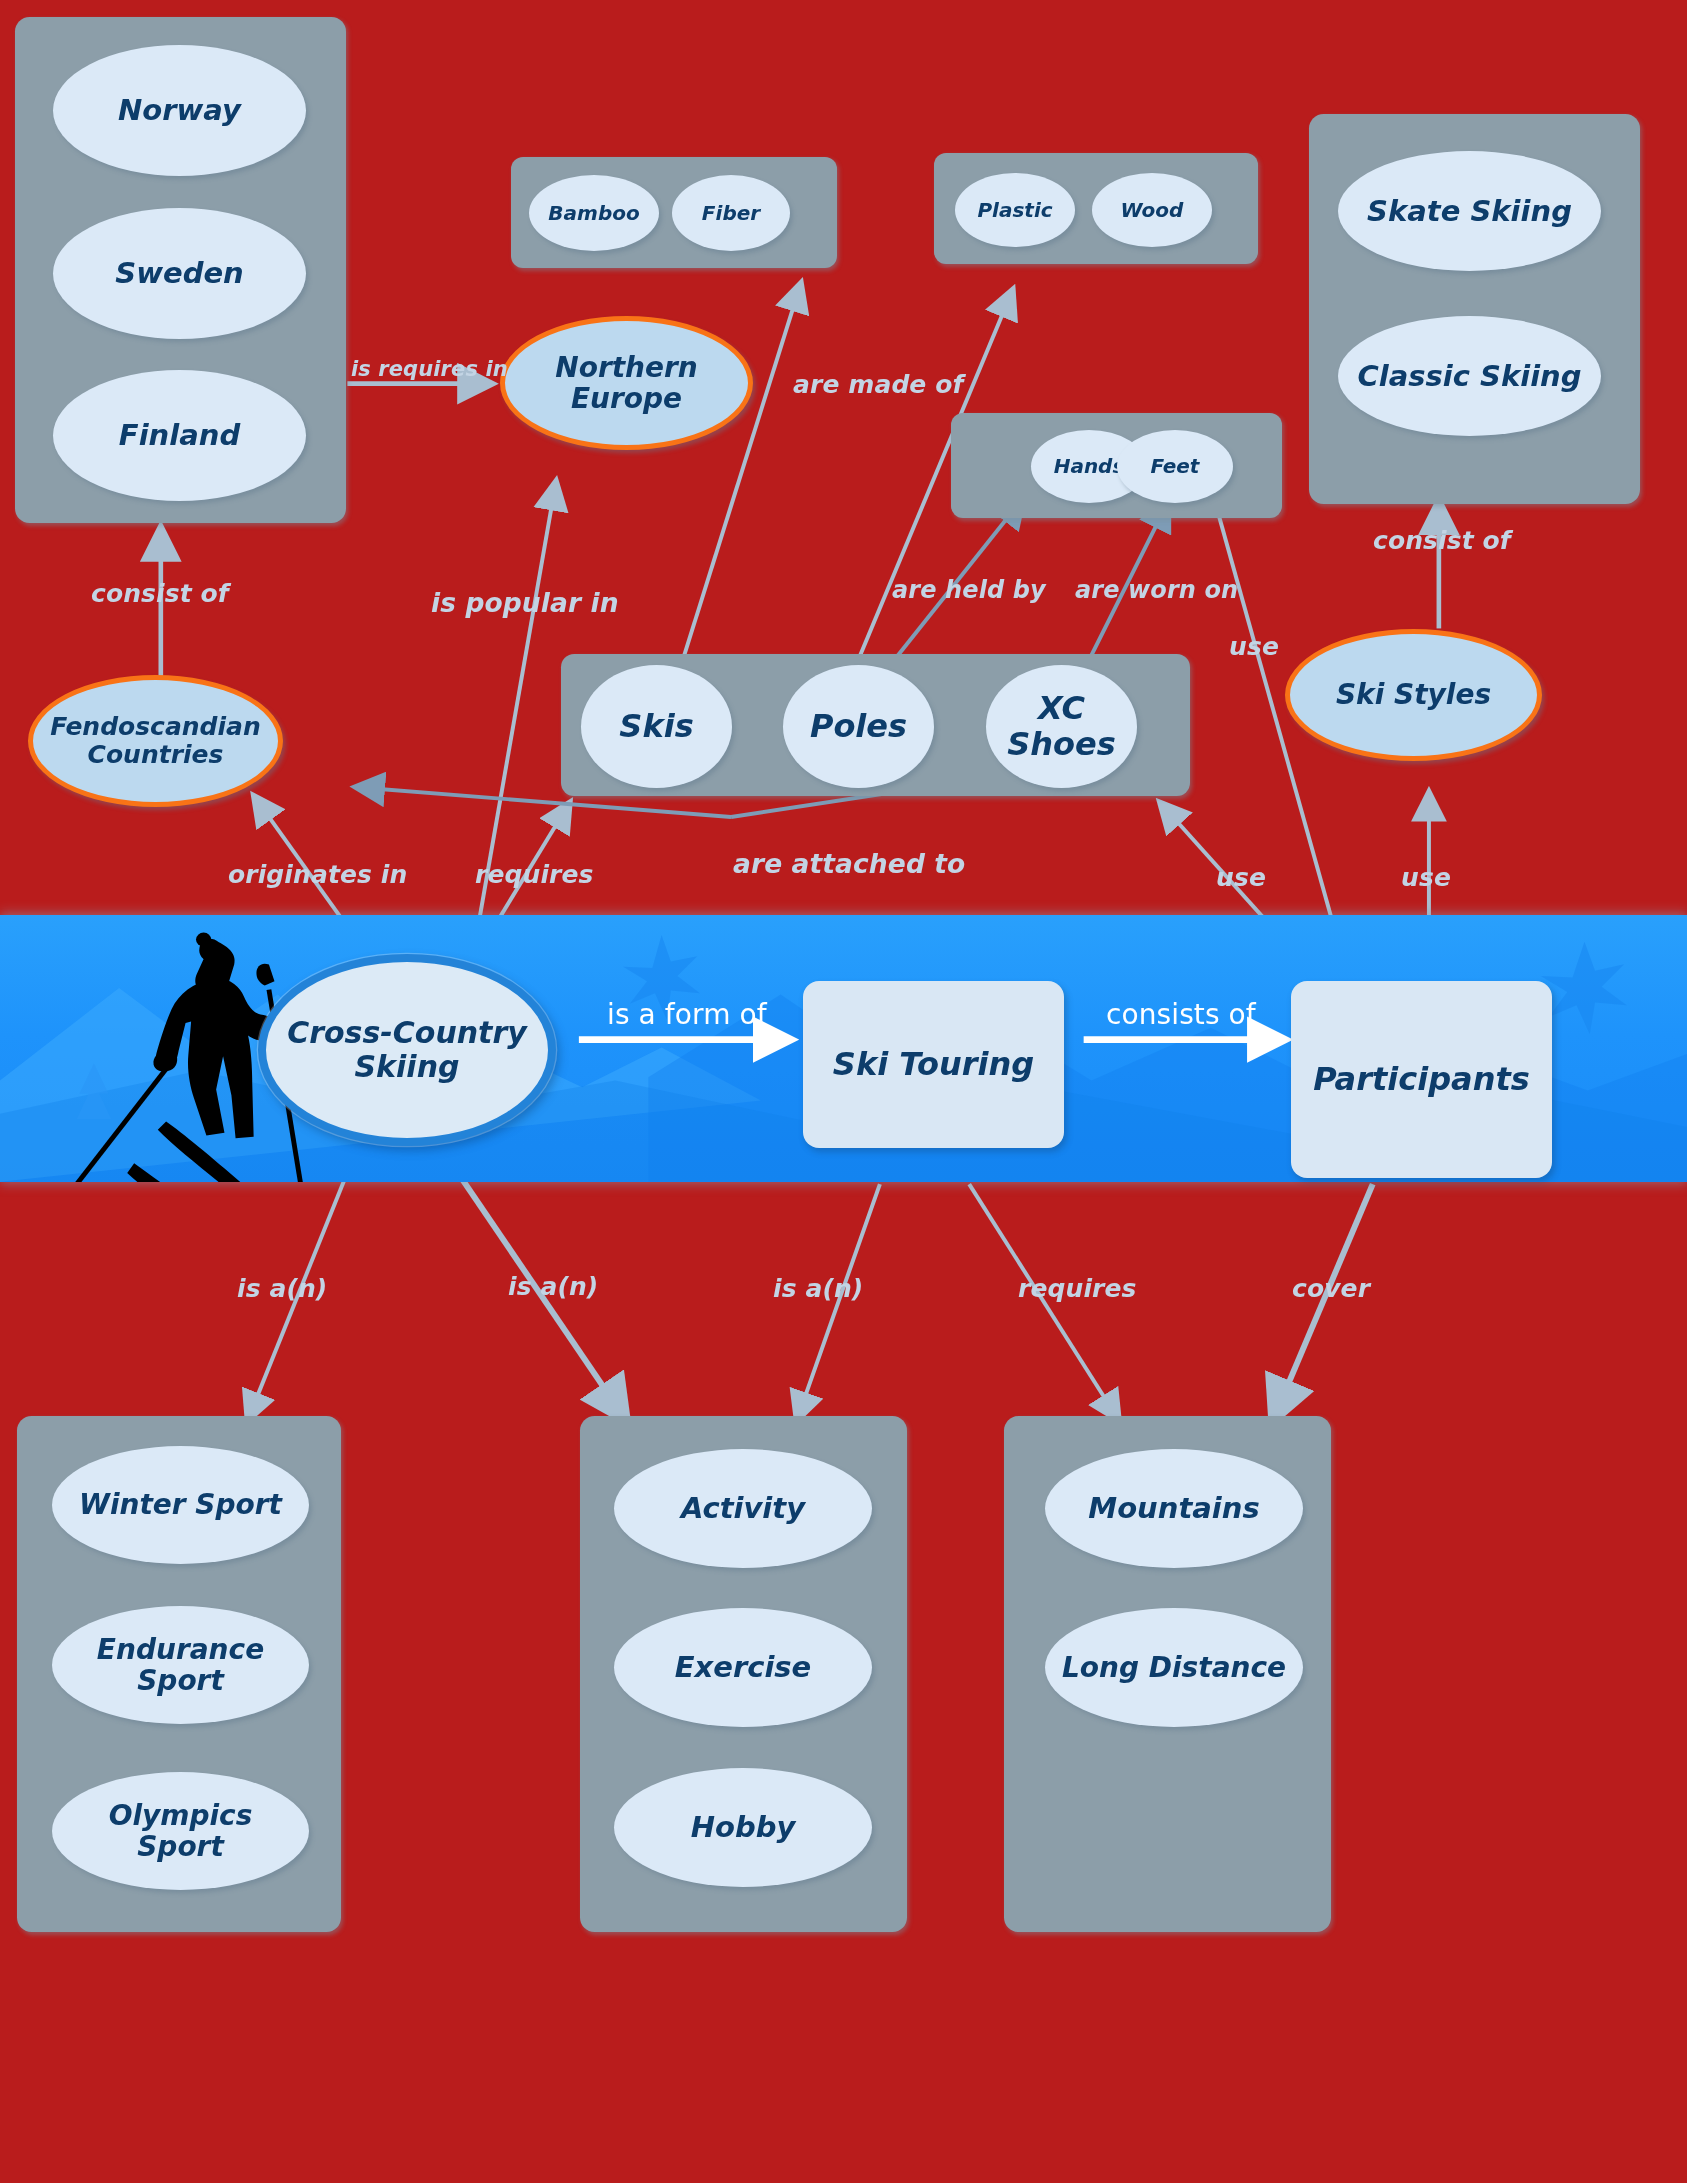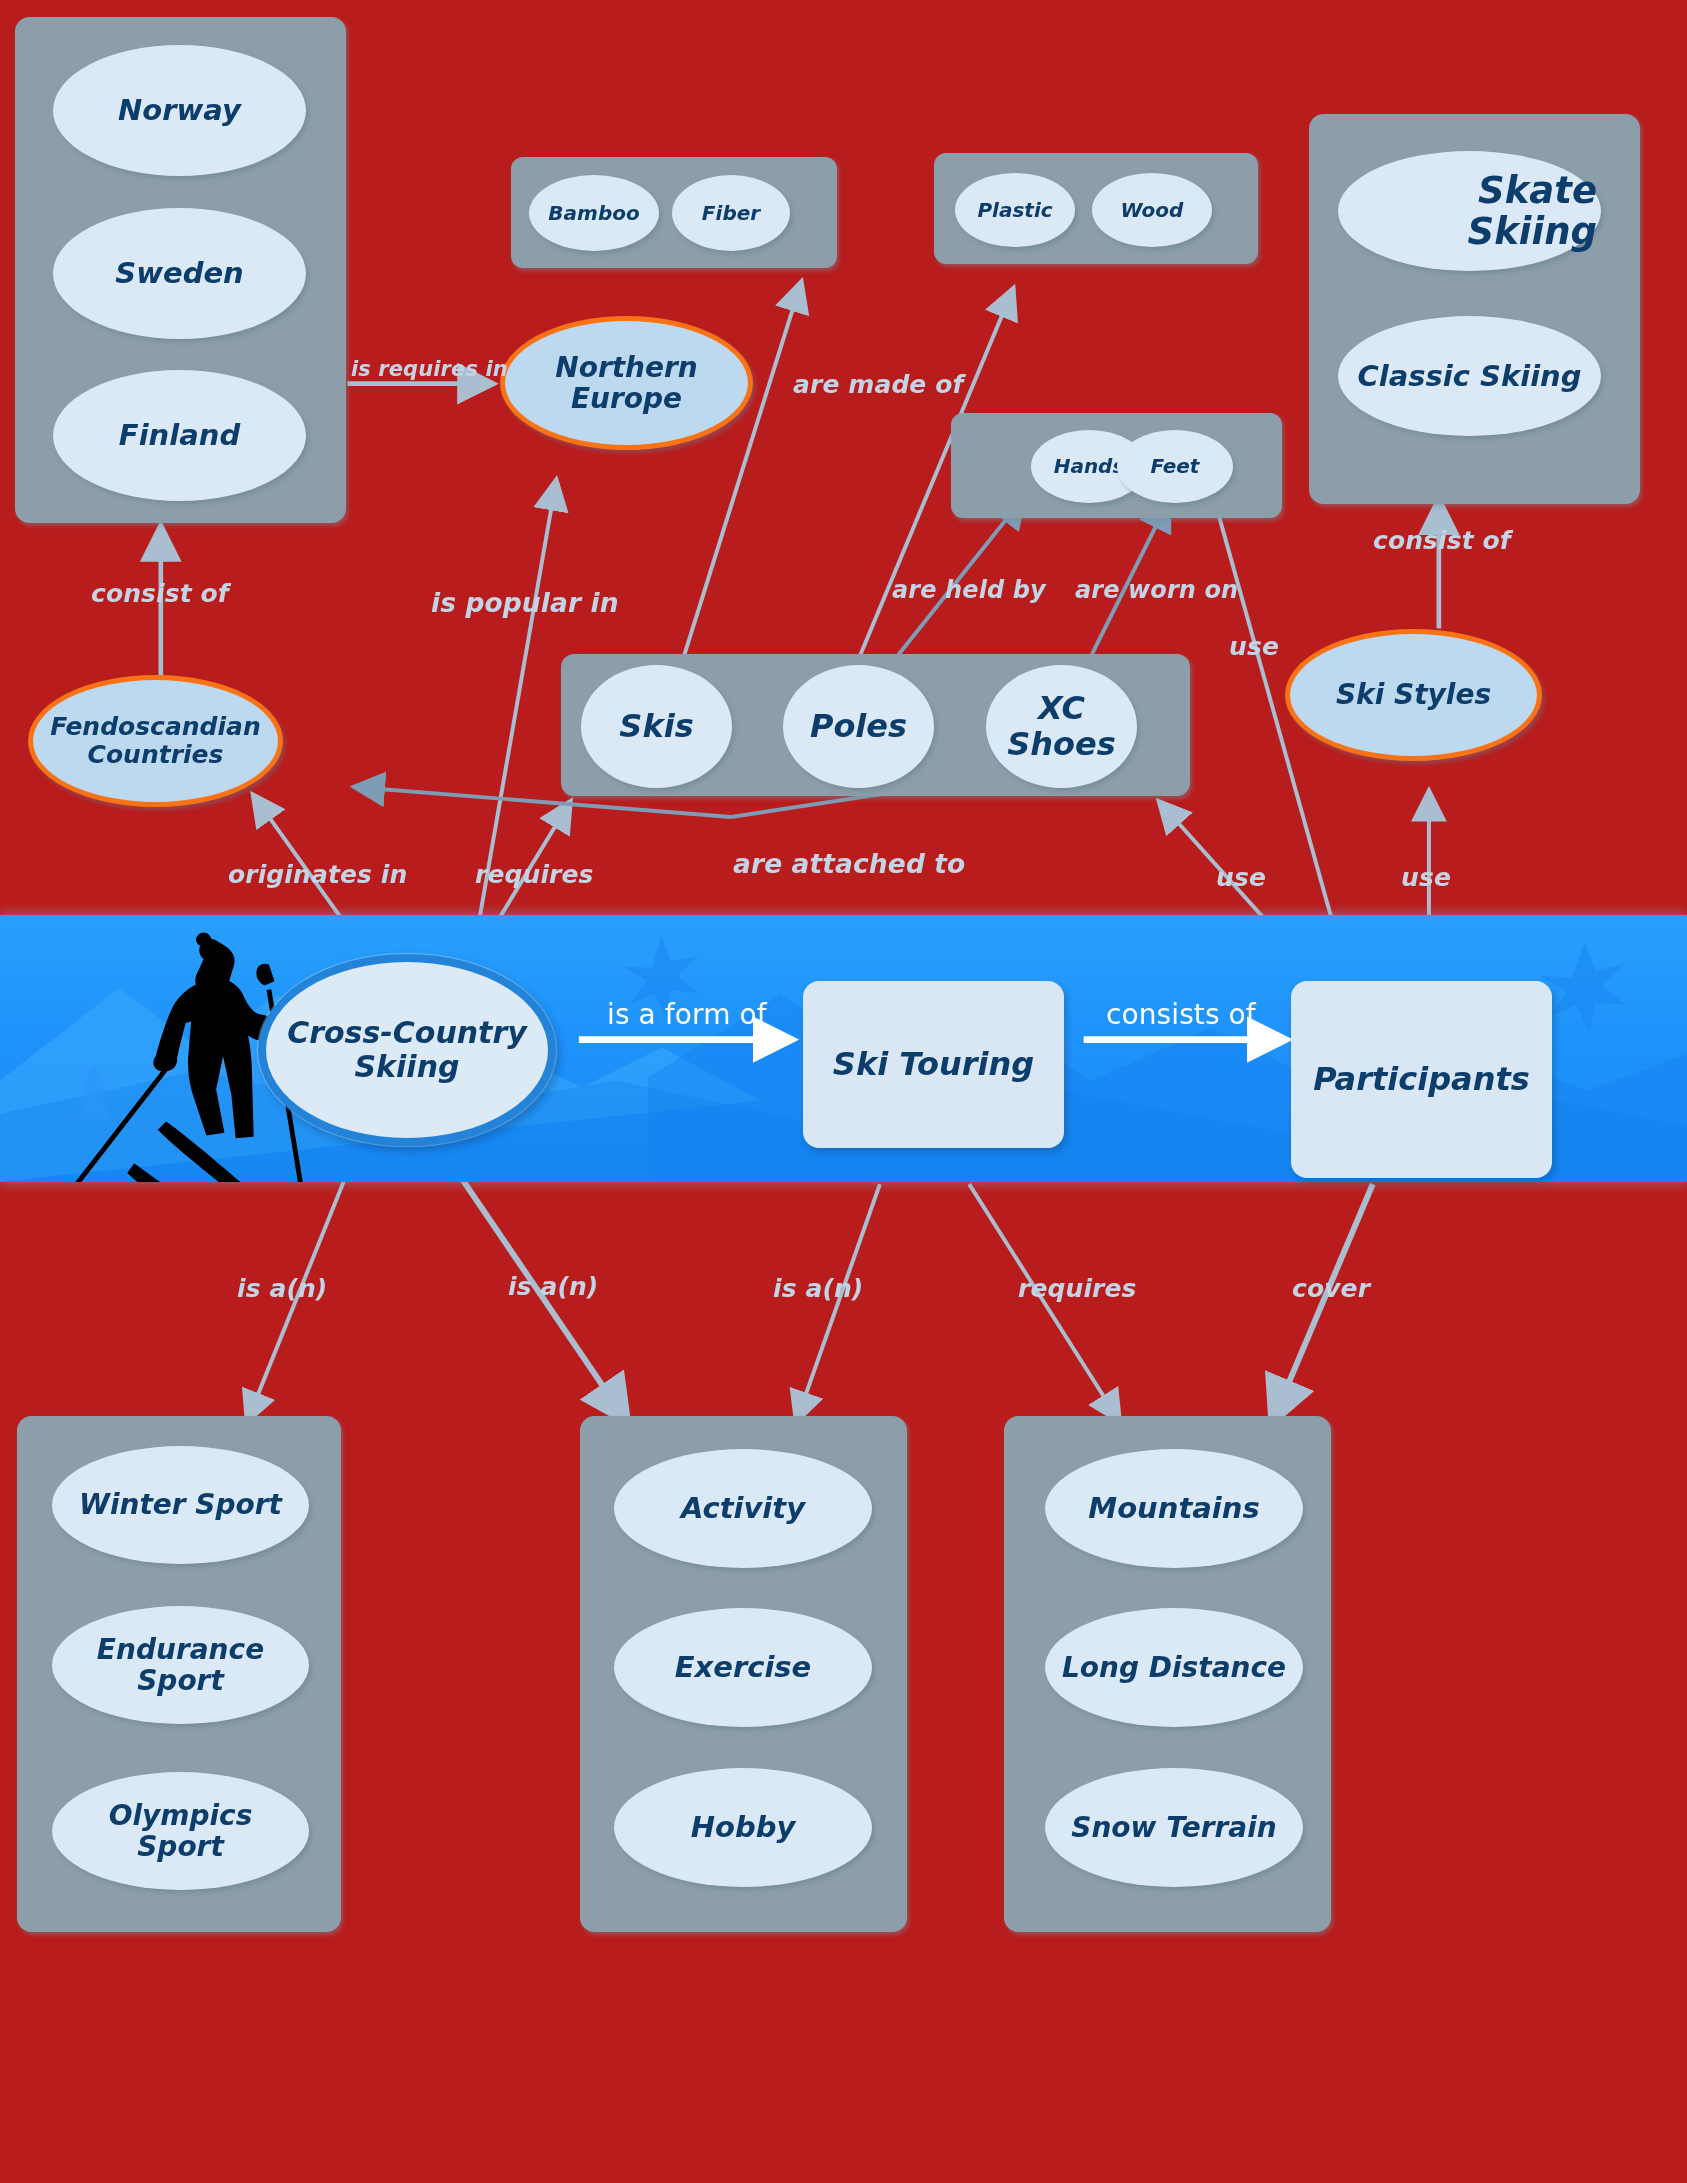--- a/index.html
+++ b/index.html
@@ -159,21 +159,21 @@
 
   <div class="group" style="left:934px; top:153px; width:324px; height:111px; border-radius:12px;"></div>
   <div class="node" style="left:955px; top:173px; width:120px; height:74px; font-size:20px;">Plastic</div>
   <div class="node" style="left:1092px; top:173px; width:120px; height:74px; font-size:20px;">Wood</div>
 
   <div class="group" style="left:951px; top:413px; width:331px; height:105px; border-radius:12px;"></div>
   <div class="node" style="left:1031px; top:430px; width:116px; height:73px; font-size:20px;">Hands</div>
   <div class="node" style="left:1117px; top:430px; width:116px; height:73px; font-size:20px;">Feet</div>
 
   <div class="group" style="left:1309px; top:114px; width:331px; height:390px;"></div>
-  <div class="node" style="left:1338px; top:151px; width:263px; height:120px; font-size:37px;text-align:right;">Skate Skiing</div>
+  <div class="node" style="left:1338px; top:151px; width:263px; height:120px; font-size:29px;text-align:right;">Skate Skiing</div>
   <div class="node" style="left:1338px; top:316px; width:263px; height:120px; font-size:29px;">Classic Skiing</div>
 
   <div class="node concept" style="left:500px; top:316px; width:253px; height:134px; font-size:28px;">Northern Europe</div>
 
   <div class="node concept" style="left:28px; top:675px; width:255px; height:132px; font-size:25px; white-space:pre-line;">Fendoscandian
 Countries</div>
 
   <div class="group" style="left:561px; top:654px; width:629px; height:142px; border-radius:13.2px;"></div>
   <div class="node" style="left:581px; top:665px; width:151px; height:123px; font-size:32px;">Skis</div>
   <div class="node" style="left:783px; top:665px; width:151px; height:123px; font-size:32px;">Poles</div>
@@ -242,21 +242,20 @@
 Sport</div>
 
   <div class="group" style="left:580px; top:1416px; width:327px; height:516px;"></div>
   <div class="node" style="left:614px; top:1449px; width:258px; height:119px; font-size:29px;">Activity</div>
   <div class="node" style="left:614px; top:1608px; width:258px; height:119px; font-size:29px;">Exercise</div>
   <div class="node" style="left:614px; top:1768px; width:258px; height:119px; font-size:29px;">Hobby</div>
 
   <div class="group" style="left:1004px; top:1416px; width:327px; height:516px;"></div>
   <div class="node" style="left:1045px; top:1449px; width:258px; height:119px; font-size:29px;">Mountains</div>
   <div class="node" style="left:1045px; top:1608px; width:258px; height:119px; font-size:28px;">Long Distance</div>
-  <div class="node" style="left:1045px; top:1768px; width:258px; height:119px; font-size:28px;">Snow Terrain</div>
 
   <div class="elabel" style="left:351px; top:357px; font-size:21px;">is requires in</div>
 
   <div class="elabel" style="left:91px; top:579px; font-size:25px;">consist of</div>
 
   <div class="elabel" style="left:431px; top:587px; font-size:26.5px;">is popular in</div>
 
   <div class="elabel" style="left:785px; top:370px; font-size:25px;margin-left:8px;">are made of</div>
 
   <div class="elabel" style="left:892px; top:576px; font-size:24px;">are held by</div>

